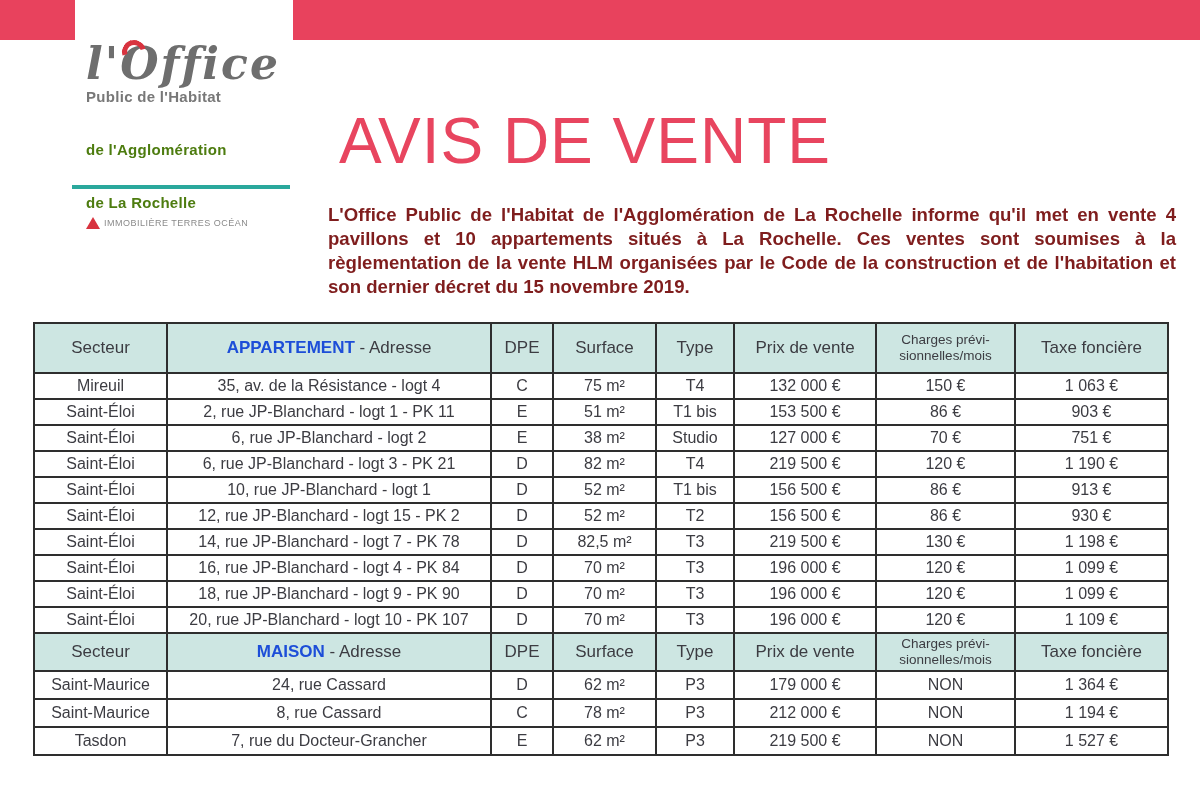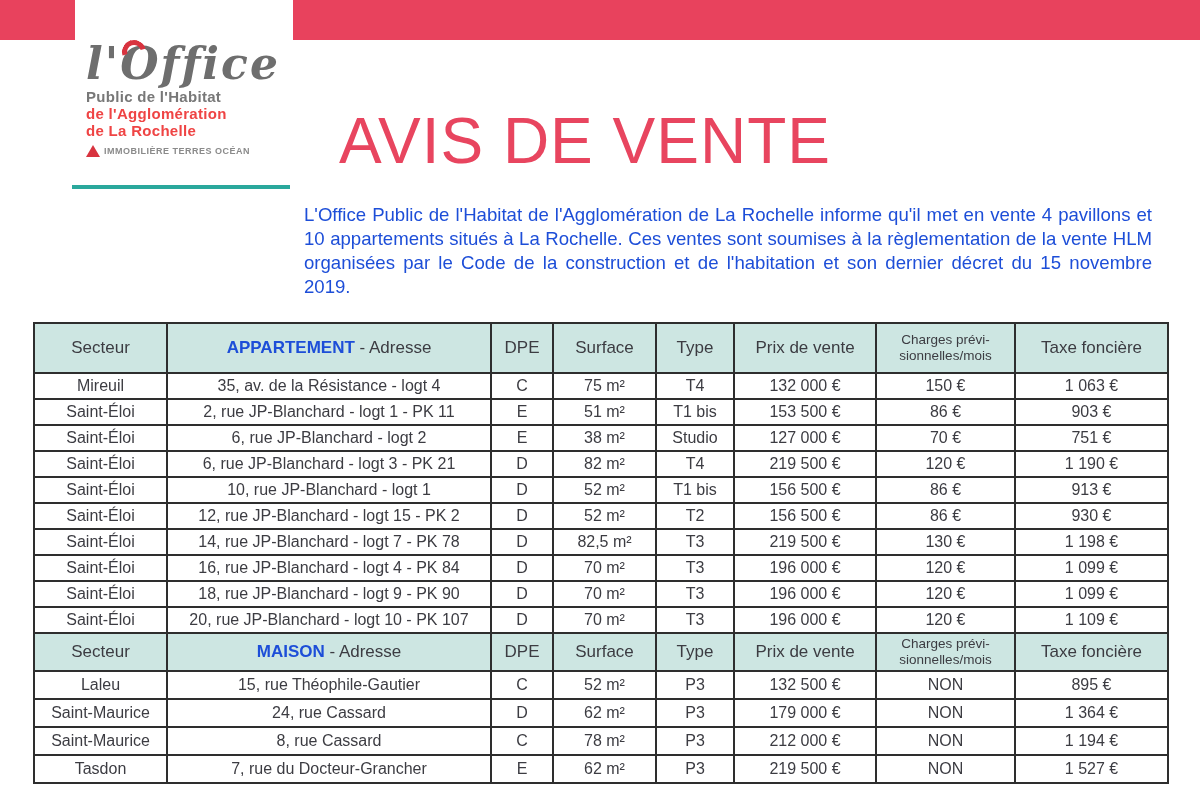--- a/index.html
+++ b/index.html
@@ -8,29 +8,29 @@
 
   
   .corner-block { position:absolute; left:0; top:0; width:75px; height:40px; background:#e8425d; }
   .top-bar { position:absolute; left:293px; top:0; width:907px; height:40px; background:#e8425d; }
 
   
   .logo { position:absolute; left:86px; top:40px; width:210px; }
   .logo-wordmark { position:relative; font-family:"DejaVu Serif", serif; font-style:italic; font-weight:bold; font-size:44px; color:#6e6e6e; letter-spacing:2px; line-height:1.1; }
   .logo-o-accent { position:absolute; left:36px; top:0px; width:24px; height:24px; border:5px solid transparent; border-top-color:#d8333f; border-left-color:#d8333f; border-radius:50%; transform:rotate(28deg); }
   .logo-line { font-size:15px; font-weight:bold; color:#787878; line-height:17px; letter-spacing:0.3px; }
-  .logo-line.pink { color:#ef4444; }
+  .logo-line.pink { color:#4d7c0f;margin-top:36px; }
   .logo-tagline { display:flex; align-items:center; gap:4px; margin-top:6px; }
   .logo-triangle { width:0; height:0; border-left:7px solid transparent; border-right:7px solid transparent; border-bottom:12px solid #d8333f; }
-  .logo-tagline-text { font-size:9px; color:#8a8a8a; letter-spacing:0.5px; font-weight:bold; }
+  .logo-tagline-text { font-size:9px; color:#8a8a8a; letter-spacing:0.5px; font-weight:normal; }
   .teal-rule { position:absolute; left:72px; top:185px; width:218px; height:4px; background:#2aa89c; }
 
   
   .doc-title { position:absolute; left:327px; top:108px; font-size:64px; line-height:1.05; color:#e8455f; font-weight:400; letter-spacing:1px;margin-left:12px; }
-  .intro { position:absolute; left:304px; top:203px; width:848px; font-size:18.6px; line-height:24px; color:#1d4ed8; font-weight:400; text-align:justify; }
+  .intro { position:absolute; left:328px; top:203px; width:848px; font-size:18.6px; line-height:24px; color:#7f1d1d; font-weight:700; text-align:justify; }
 
   
   table.sales { position:absolute; left:33px; top:322px; width:1134px; border-collapse:collapse; table-layout:fixed;border-radius:27px; }
   table.sales th, table.sales td { border:2px solid #2e2e2e; text-align:center; vertical-align:middle; color:#3c3c42; overflow:hidden; white-space:nowrap; }
   tr.hrow th { background:#cde6e2; height:50px; font-size:17px; font-weight:500; }
   tr.hrow.second th { height:38px; }
   tr.hrow th .cat { color:#1d4ed8; font-weight:bold; }
   tr.hrow th.charges { font-size:13.5px; line-height:1.15; font-weight:500; }
   tr.drow td { font-size:16px; font-weight:500; height:26px; padding:0 2px; }
   tr.drow.maison-row td { height:28px; }
@@ -193,30 +193,20 @@
           <th>Surface</th>
           <th>Type</th>
           <th>Prix de vente</th>
           <th class="charges">
             <div>Charges prévi-</div>
             <div>sionnelles/mois</div>
           </th>
           <th>Taxe foncière</th>
         </tr>
         <tr class="drow maison-row">
-          <td>Laleu</td>
-          <td>15, rue Théophile-Gautier</td>
-          <td>C</td>
-          <td>52 m²</td>
-          <td>P3</td>
-          <td>132 500 €</td>
-          <td>NON</td>
-          <td>895 €</td>
-        </tr>
-        <tr class="drow maison-row">
           <td>Saint-Maurice</td>
           <td>24, rue Cassard</td>
           <td>D</td>
           <td>62 m²</td>
           <td>P3</td>
           <td>179 000 €</td>
           <td>NON</td>
           <td>1 364 €</td>
         </tr>
         <tr class="drow maison-row">

